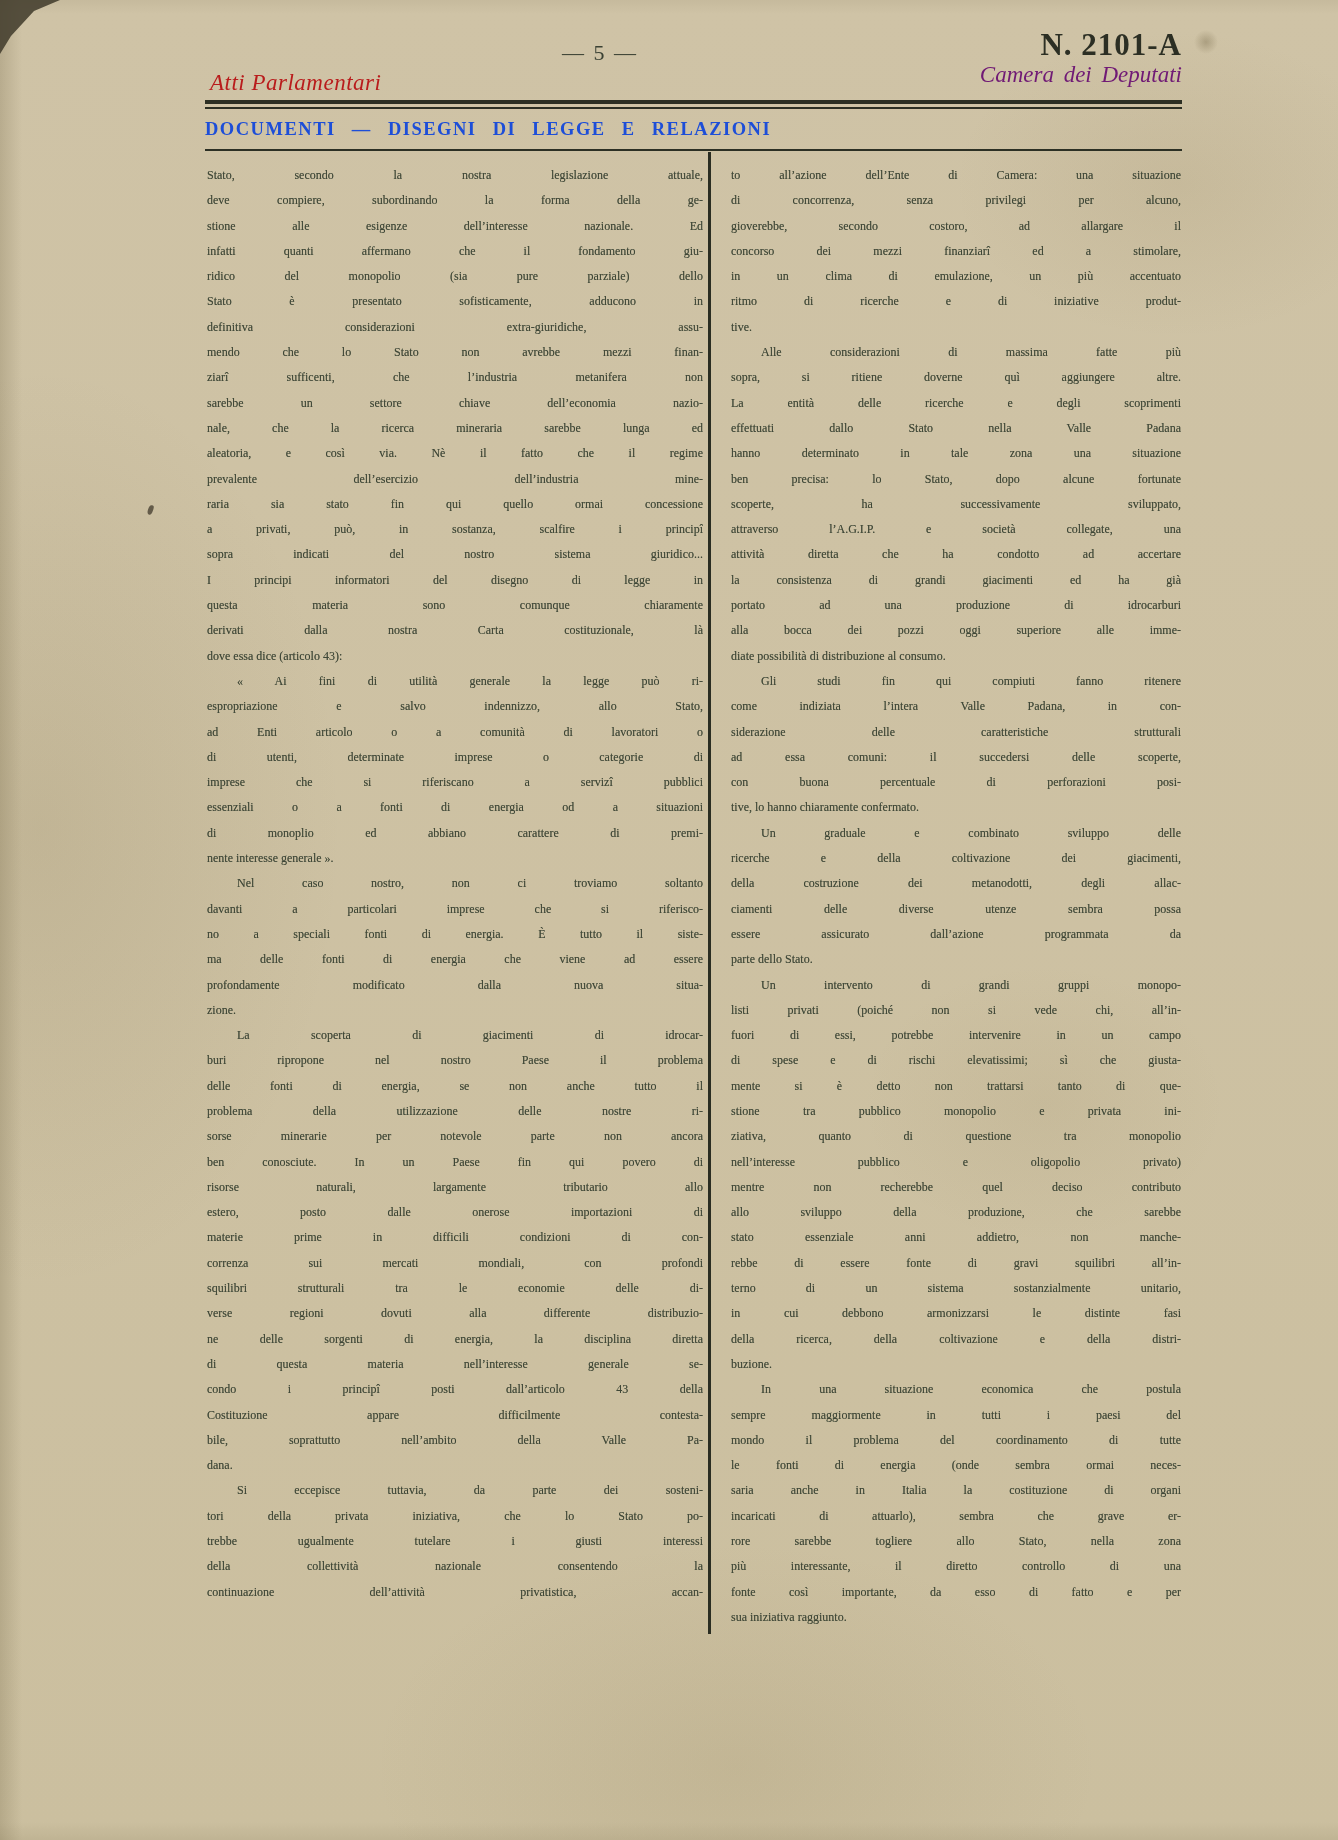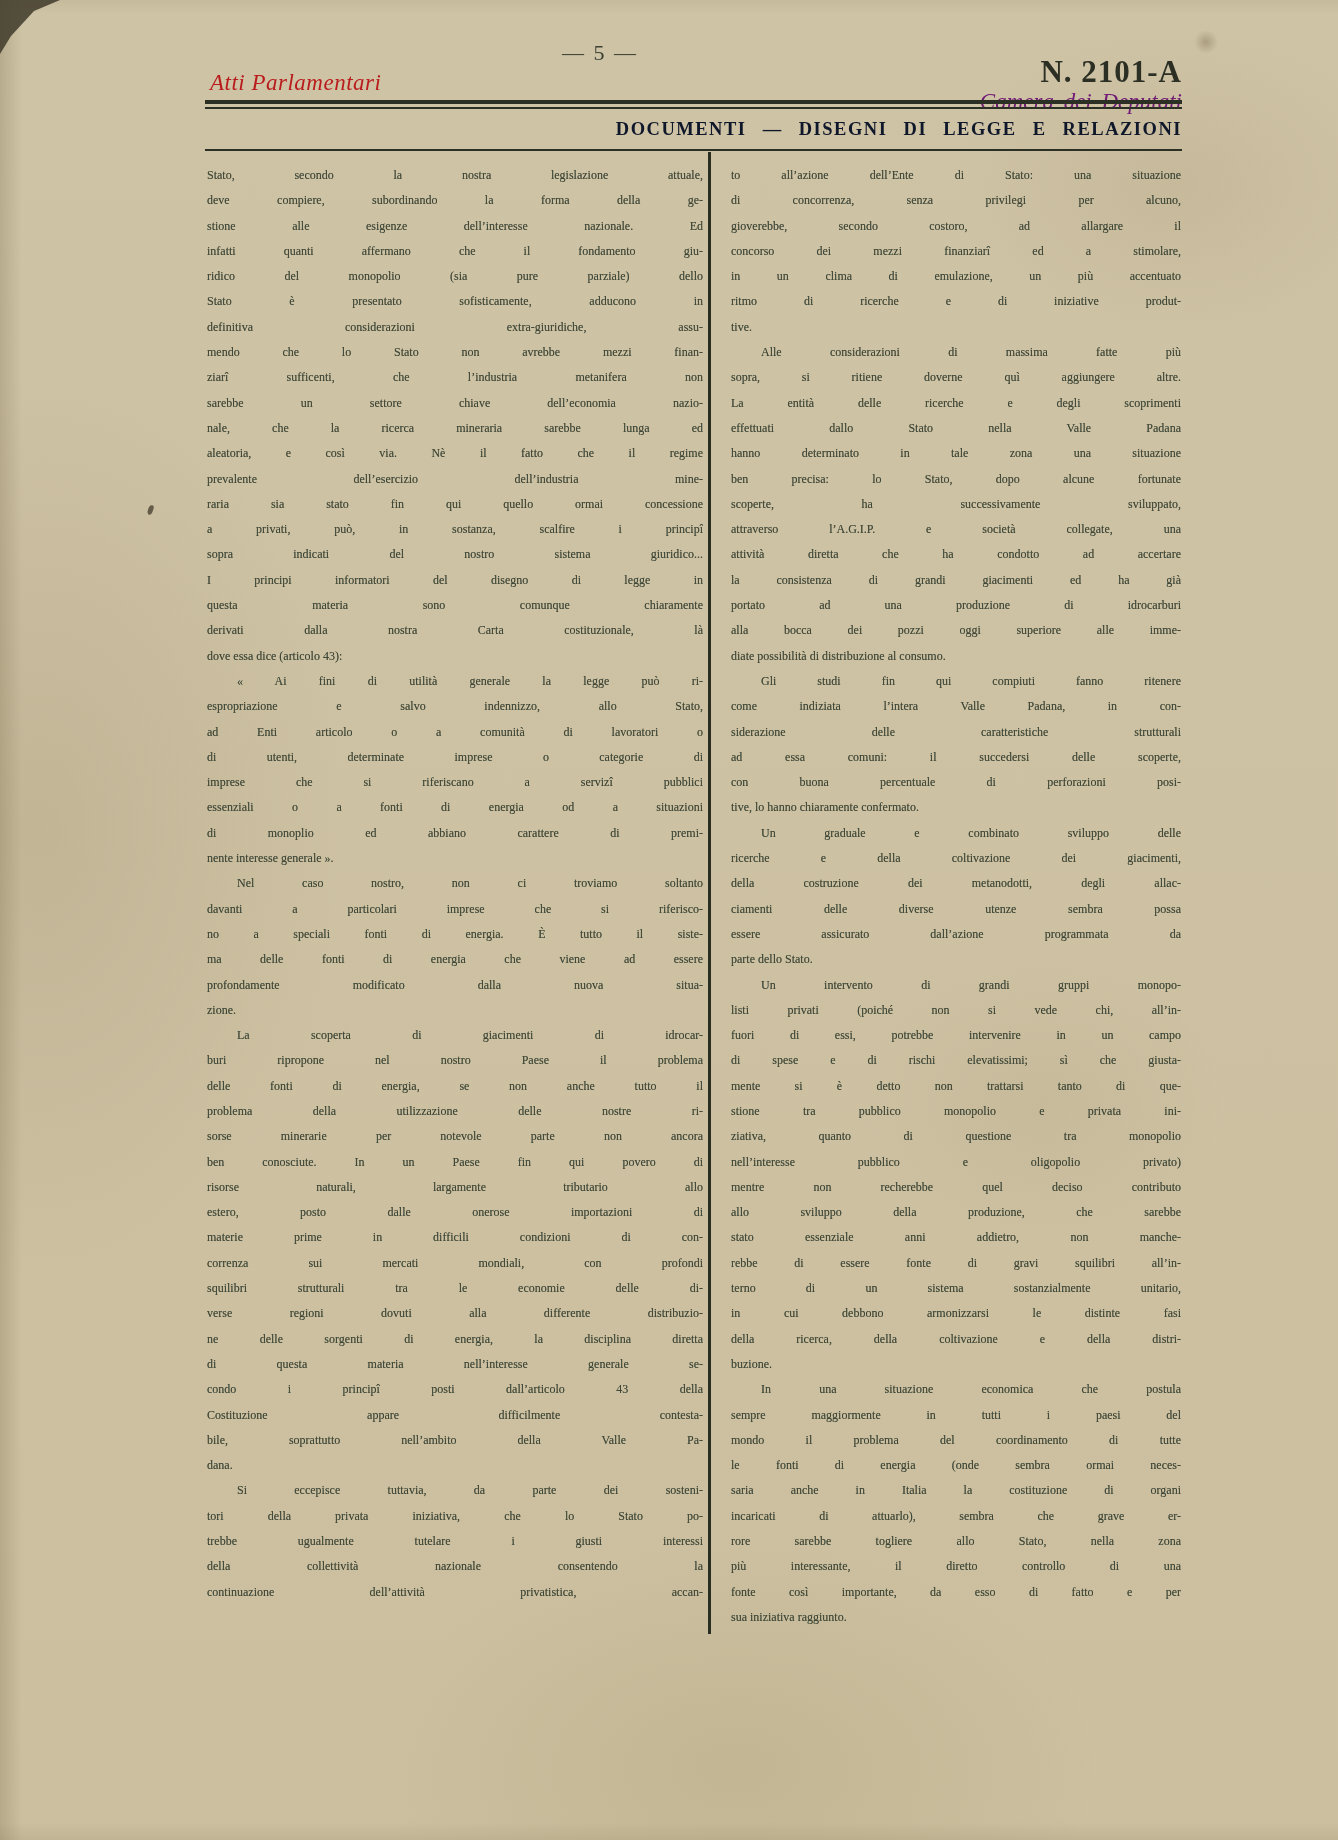--- a/index.html
+++ b/index.html
@@ -35,34 +35,34 @@
     text-align:center; font-size:22px; letter-spacing:2px; color:#3a4133;
   }
   .journal-title {
     left:210px; top:70px;
     font-style:italic; font-size:23px; color:#b91c1c; letter-spacing:.5px;
   }
   .header-right {
     right:156px; top:28px; text-align:right; color:#2c2f24;
   }
   .doc-number {
-    font-weight:bold; font-size:31px; letter-spacing:1px; line-height:34px;margin-top:27px;
+    font-weight:bold; font-size:31px; letter-spacing:1px; line-height:34px;
   }
   .chamber-title {
     font-style:italic; font-size:23px; line-height:26px; word-spacing:4px; color:#701a75;
   }
   .rule-double {
     left:205px; top:100px; width:977px; height:3px;
     border-top:4px solid #2c2f23; border-bottom:2px solid #2c2f23;
     background:transparent;
   }
   .banner {
-    left:205px; top:119px; width:977px; text-align:right;
+    left:205px; top:119px; width:977px; text-align:left;
     font-weight:bold; font-size:18.5px; letter-spacing:1.5px; word-spacing:10px;
-    color:#0f172a;
+    color:#1d4ed8;
   }
   .rule-thin {
     left:205px; top:149px; width:977px; height:2px; background:#2c3024;
   }
   .column-divider {
     left:708px; top:152px; width:3px; height:1482px; background:#2a2d22;
   }
 
   
   .col { position:absolute; top:163px; font-size:12px; line-height:25.3px; }
@@ -165,21 +165,21 @@
     <div class="para indent jlast">
       <div class="ln">Si eccepisce tuttavia, da parte dei sosteni-</div>
       <div class="ln">tori della privata iniziativa, che lo Stato po-</div>
       <div class="ln">trebbe ugualmente tutelare i giusti interessi</div>
       <div class="ln">della collettività nazionale consentendo la</div>
       <div class="ln last">continuazione dell’attività privatistica, accan-</div>
     </div>
   </div>
 <div class="col" id="col-right">
     <div class="para">
-      <div class="ln">to all’azione dell’Ente di Stato: una situazione</div>
+      <div class="ln">to all’azione dell’Ente di Camera: una situazione</div>
       <div class="ln">di concorrenza, senza privilegi per alcuno,</div>
       <div class="ln">gioverebbe, secondo costoro, ad allargare il</div>
       <div class="ln">concorso dei mezzi finanziarî ed a stimolare,</div>
       <div class="ln">in un clima di emulazione, un più accentuato</div>
       <div class="ln">ritmo di ricerche e di iniziative produt-</div>
       <div class="ln last">tive.</div>
     </div>
     <div class="para indent">
       <div class="ln">Alle considerazioni di massima fatte più</div>
       <div class="ln">sopra, si ritiene doverne quì aggiungere altre.</div>

